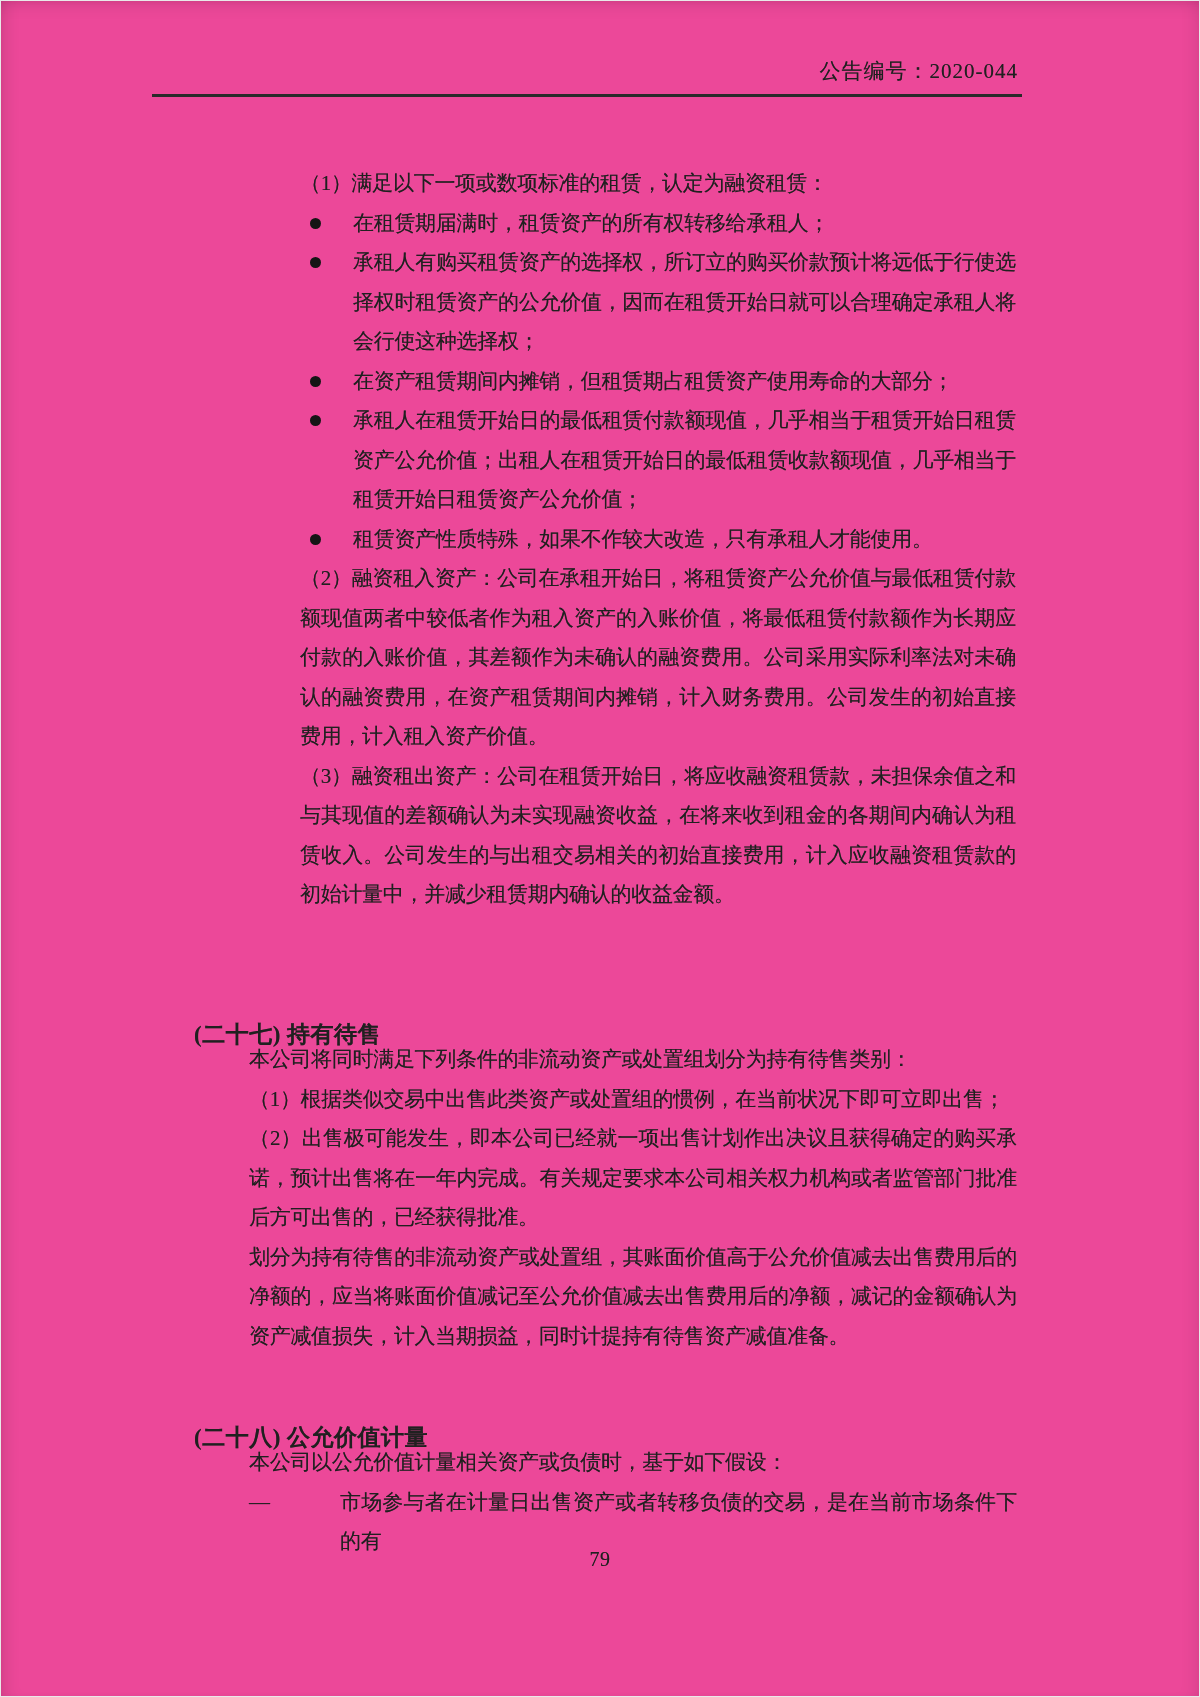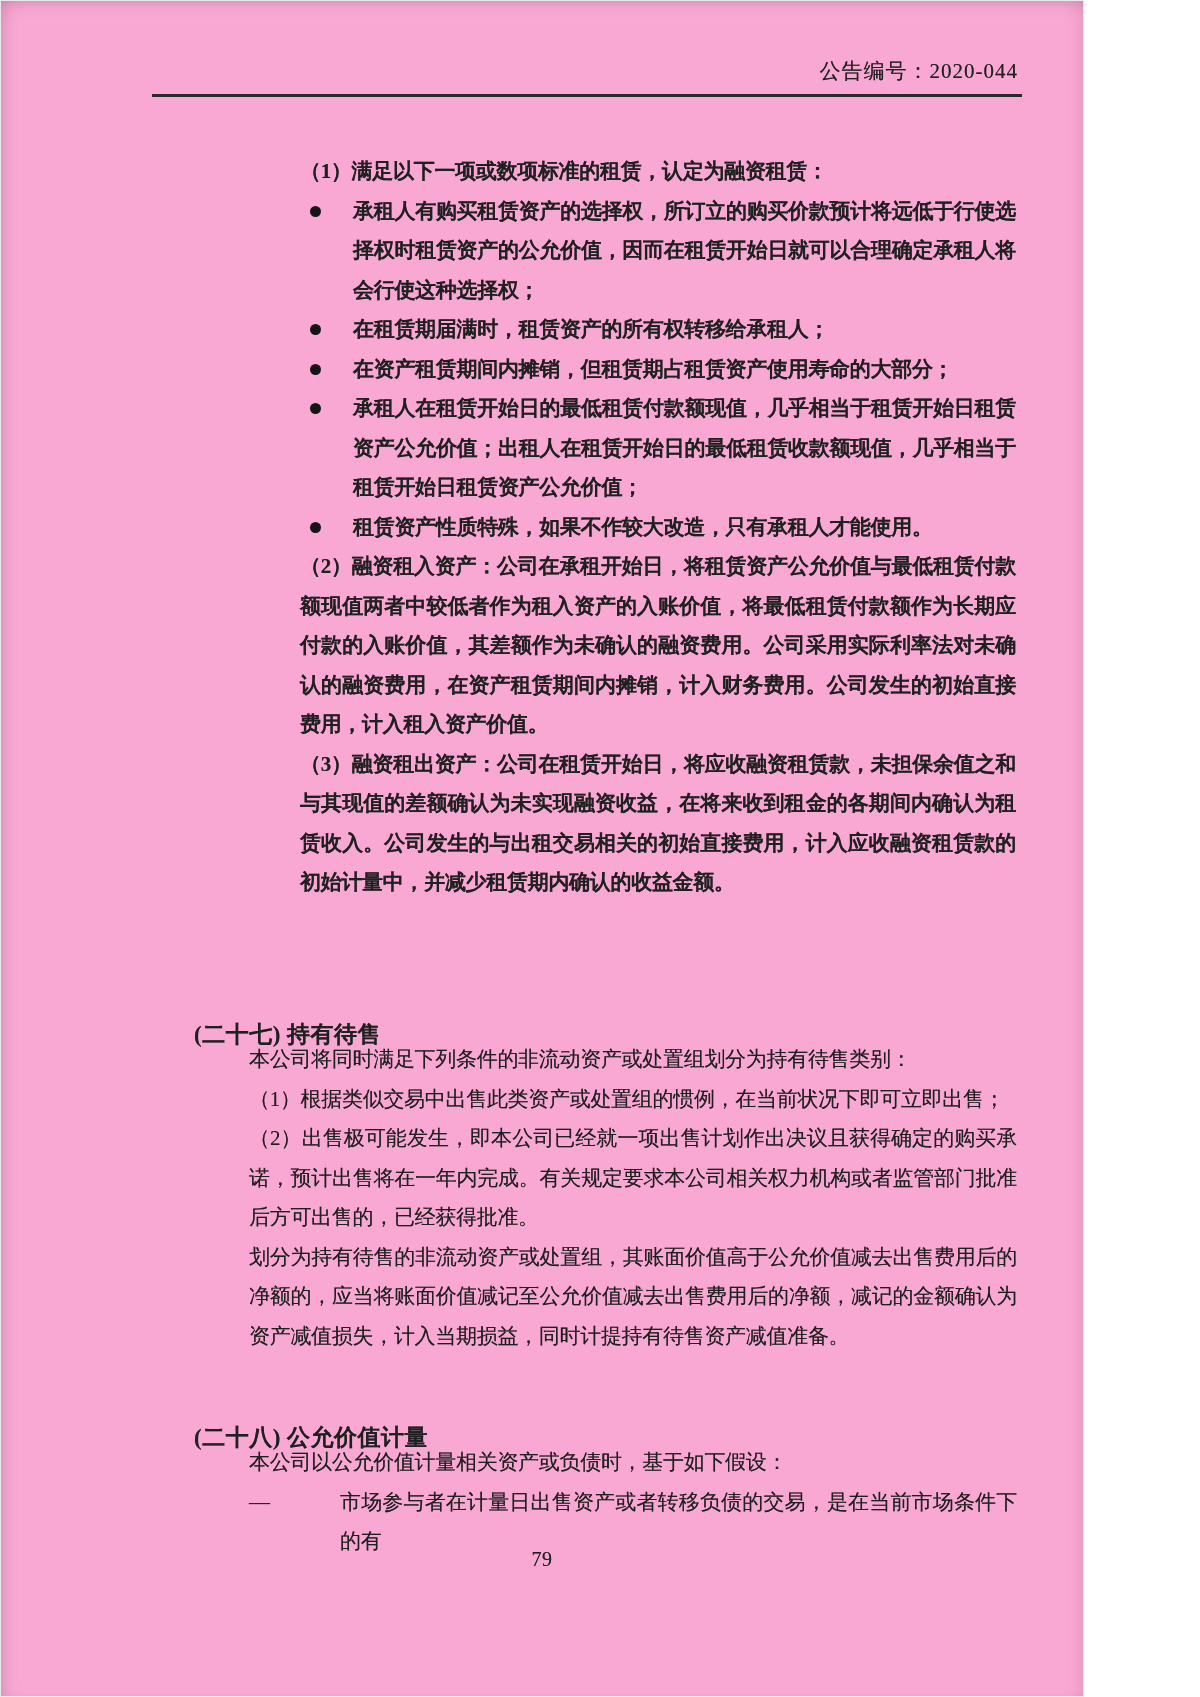--- a/index.html
+++ b/index.html
@@ -1,20 +1,20 @@
 <!DOCTYPE html>
 <html lang="zh"><head>
 <meta charset="utf-8">
 <style>
   html, body { margin: 0; padding: 0; background: #ffffff; }
   .page {
     position: relative;
-    width: 1084px;
+    width: 1200px;
     height: 1697px;
-    background: #f9a8d4;
+    background: #ec4899;
     color: #202020;
     font-family: "Liberation Serif", "DejaVu Serif", serif;
     overflow: hidden;
     box-shadow:
       inset 0 0 0 1px #e9e9e9,
       inset 14px 0 20px -14px rgba(0,0,0,0.20),
       inset -14px 0 20px -14px rgba(0,0,0,0.14),
       inset 0 16px 20px -16px rgba(0,0,0,0.18);
     text-shadow: 0 0 0.5px rgba(35,35,35,0.55);
   }
@@ -34,21 +34,21 @@
   }
   .body-text {
     font-size: 21px;
     line-height: 39.5px;
     letter-spacing: -0.3px;
     text-align: justify;
   }
   .body-text p { margin: 0; }
   .lease-block {
     position: absolute;
-    left: 300px; top: 152px; width: 716px; font-weight: bold;
+    left: 300px; top: 164px; width: 716px;
   }
   .bullet-row { display: flex; }
   .bullet-marker { flex: 0 0 53px; position: relative; }
   .bullet-dot {
     position: absolute;
     left: 10px; top: 14px;
     width: 11px; height: 11px;
     border-radius: 50%;
     background: #151515;
   }
@@ -87,27 +87,27 @@
   <div class="header-num">公告编号：2020-044</div>
   <div class="header-rule"></div>
 
   <section class="lease-block body-text">
     <p>（1）满足以下一项或数项标准的租赁，认定为融资租赁：</p>
 
     <div class="bullet-row">
       <span class="bullet-marker">
           <span class="bullet-dot"></span>
         </span>
-      <p>承租人有购买租赁资产的选择权，所订立的购买价款预计将远低于行使选择权时租赁资产的公允价值，因而在租赁开始日就可以合理确定承租人将会行使这种选择权；</p>
+      <p>在租赁期届满时，租赁资产的所有权转移给承租人；</p>
     </div>
     <div class="bullet-row">
       <span class="bullet-marker">
           <span class="bullet-dot"></span>
         </span>
-      <p>在租赁期届满时，租赁资产的所有权转移给承租人；</p>
+      <p>承租人有购买租赁资产的选择权，所订立的购买价款预计将远低于行使选择权时租赁资产的公允价值，因而在租赁开始日就可以合理确定承租人将会行使这种选择权；</p>
     </div>
     <div class="bullet-row">
       <span class="bullet-marker">
           <span class="bullet-dot"></span>
         </span>
       <p>在资产租赁期间内摊销，但租赁期占租赁资产使用寿命的大部分；</p>
     </div>
     <div class="bullet-row">
       <span class="bullet-marker">
           <span class="bullet-dot"></span>

